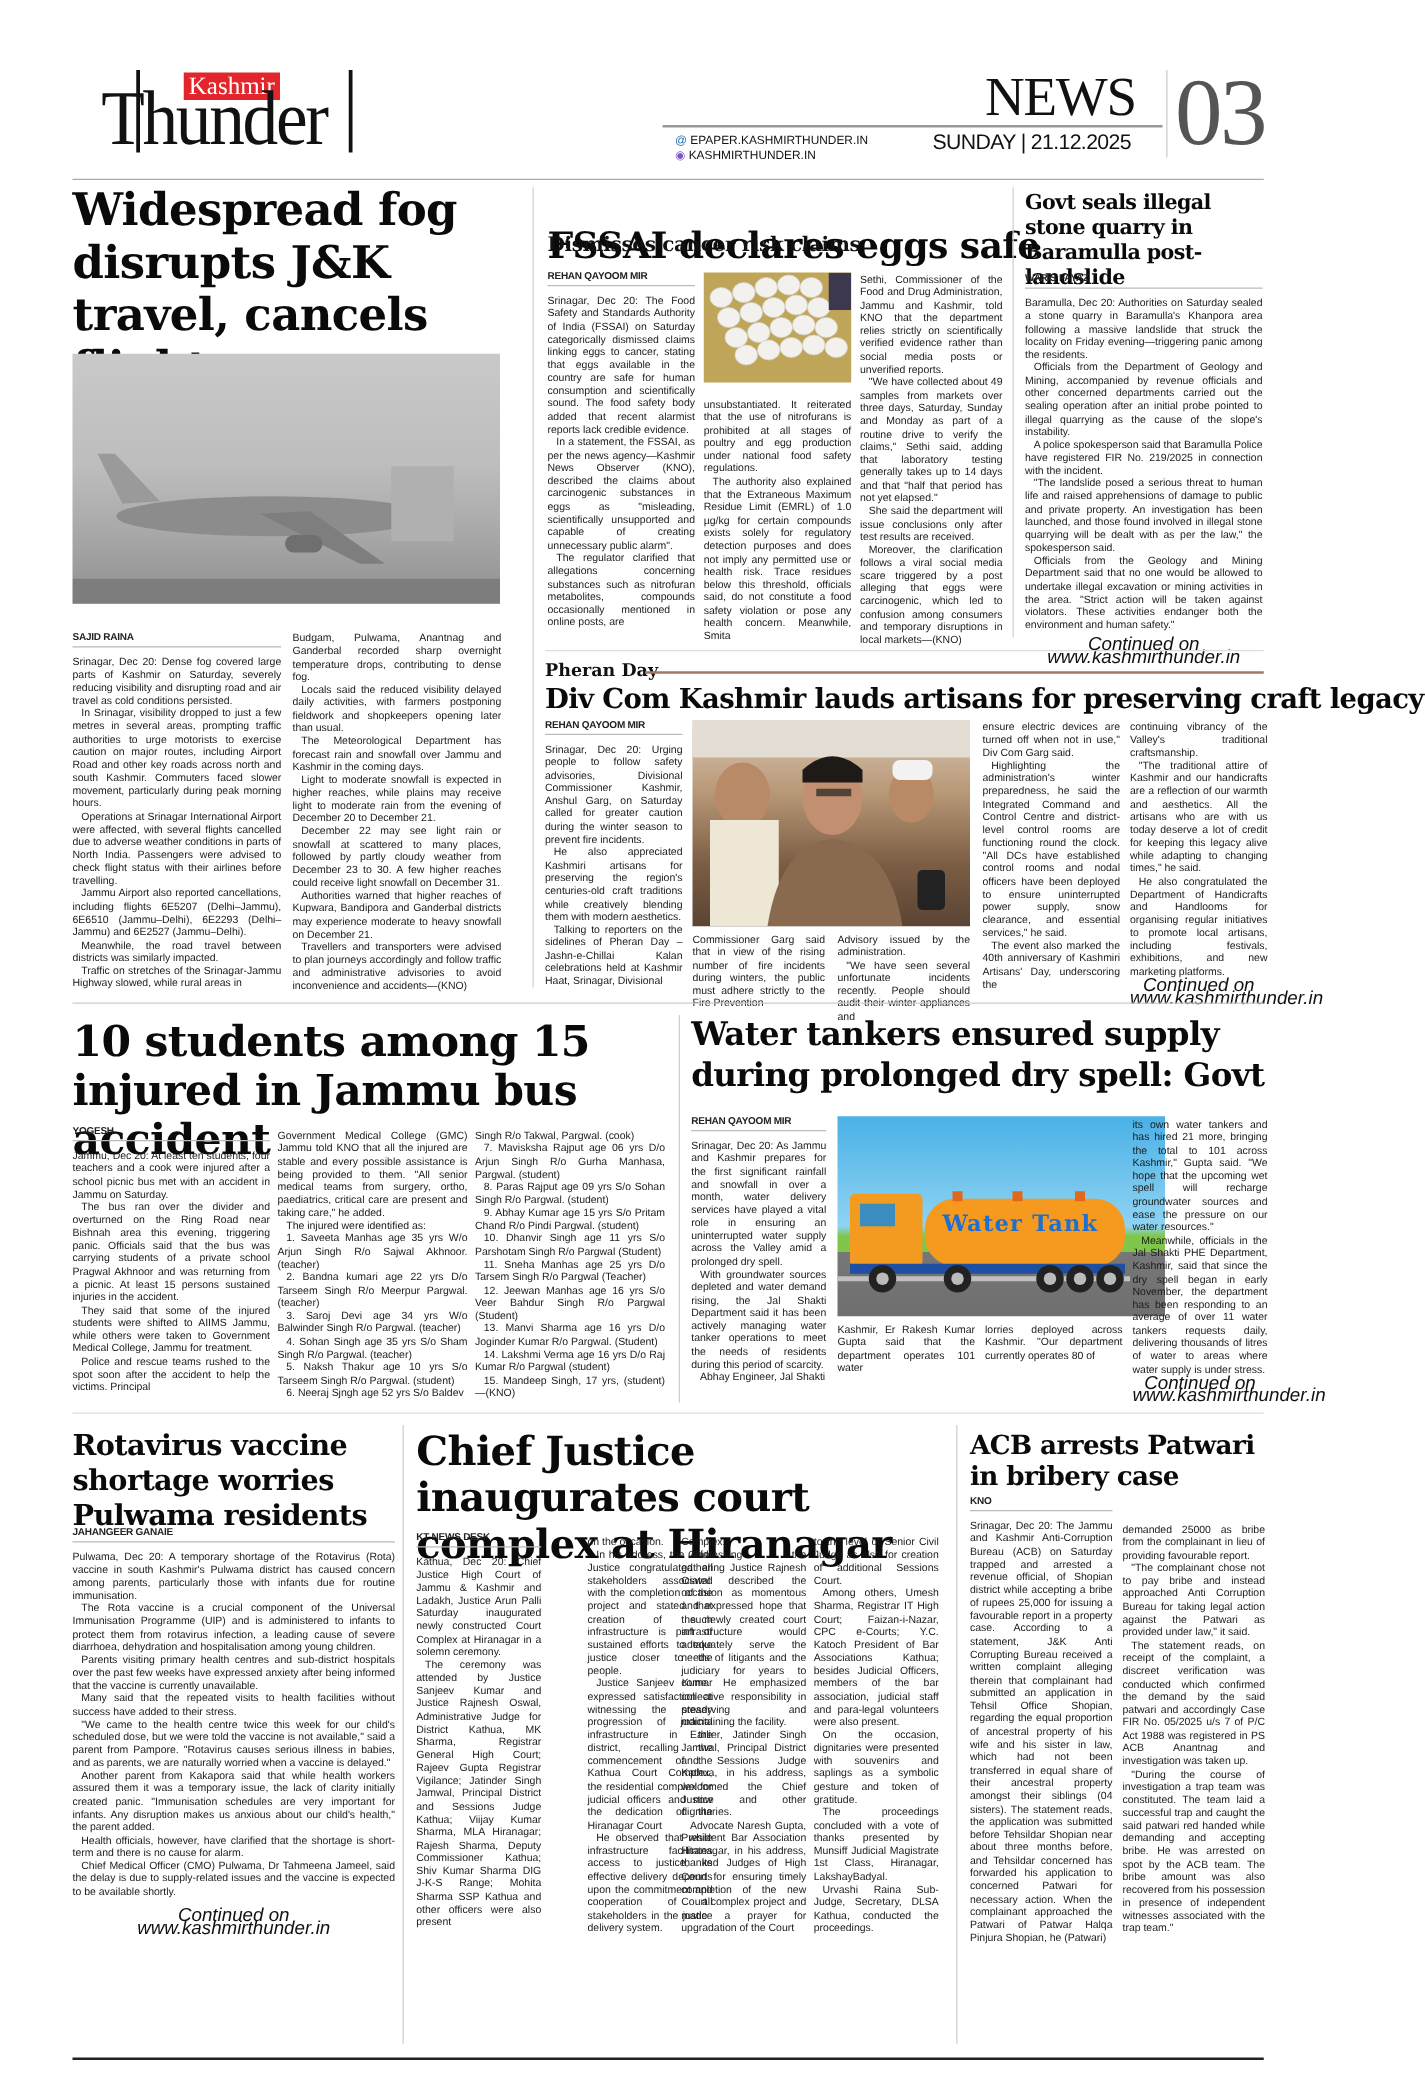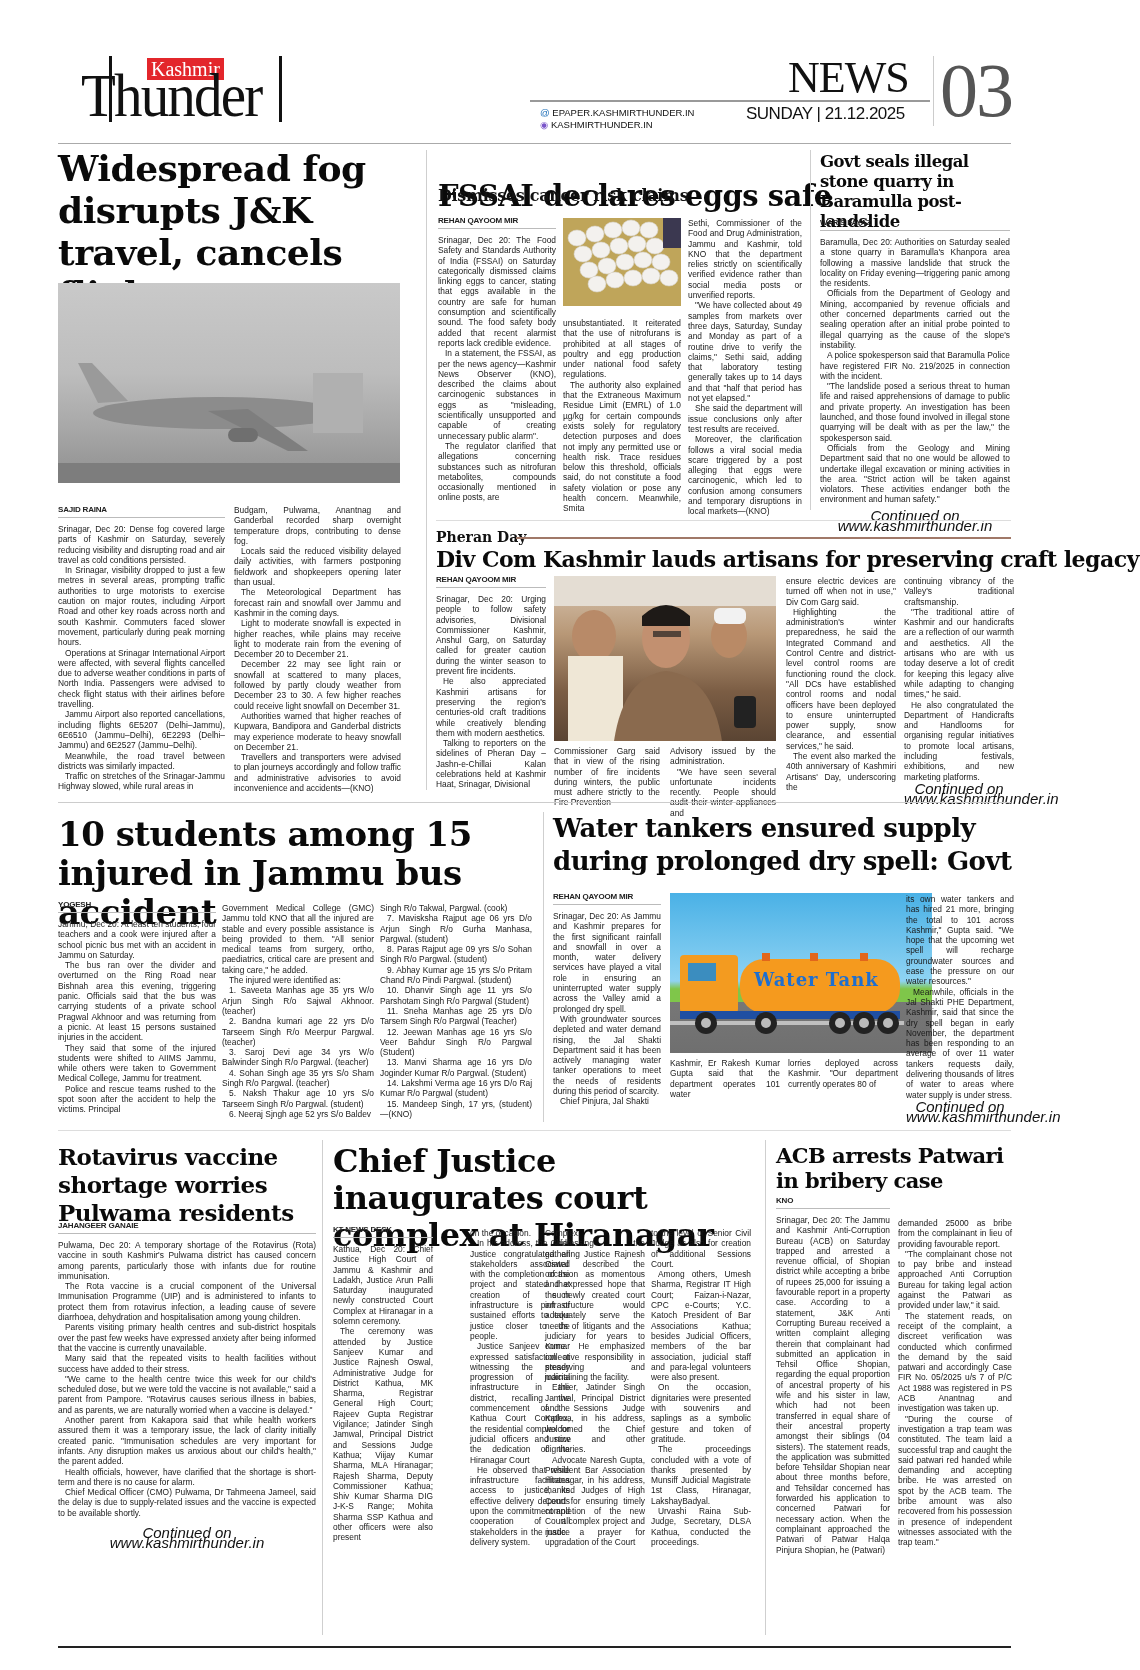--- a/index.html
+++ b/index.html
@@ -261,21 +261,21 @@
 
 <div class="vrule" style="left:543px;top:812px;height:310px;"></div>
 
 <article>
   <h1 class="abs headline" style="left:553px;top:812px;width:460px;font-size:26px;line-height:33px;">Water tankers ensured supply during prolonged dry spell: Govt</h1>
   <div class="col" style="left:553px;top:892px;width:108px;">
     <div class="byline">REHAN QAYOOM MIR</div>
     <div class="body-text">
         <p class="first">Srinagar, Dec 20: As Jammu and Kashmir prepares for the first significant rainfall and snowfall in over a month, water delivery services have played a vital role in ensuring an uninterrupted water supply across the Valley amid a prolonged dry spell.</p>
         <p>With groundwater sources depleted and water demand rising, the Jal Shakti Department said it has been actively managing water tanker operations to meet the needs of residents during this period of scarcity.</p>
-        <p>Chief Pinjura, Jal Shakti</p>
+        <p>Abhay Engineer, Jal Shakti</p>
       </div>
   </div>
   <div class="abs" style="left:670px;top:893px;width:262px;height:160px;overflow:hidden;background:linear-gradient(180deg,#4ab1e6 0%,#8fd3f3 55%,#7fc64a 60%,#7fc64a 68%,#777 68%,#6f6f6f 100%);">
     <svg width="234" height="160" viewBox="0 0 234 160">
       <rect x="0" y="128" width="234" height="4" fill="#f4f4f4" opacity="0.6"></rect>
       <rect x="70" y="66" width="160" height="54" rx="24" fill="#f59a1e"></rect>
       <rect x="92" y="60" width="8" height="8" fill="#e2661b"></rect>
       <rect x="140" y="60" width="8" height="8" fill="#e2661b"></rect>
       <rect x="190" y="60" width="8" height="8" fill="#e2661b"></rect>
       <rect x="10" y="62" width="58" height="58" rx="4" fill="#f39b20"></rect>

